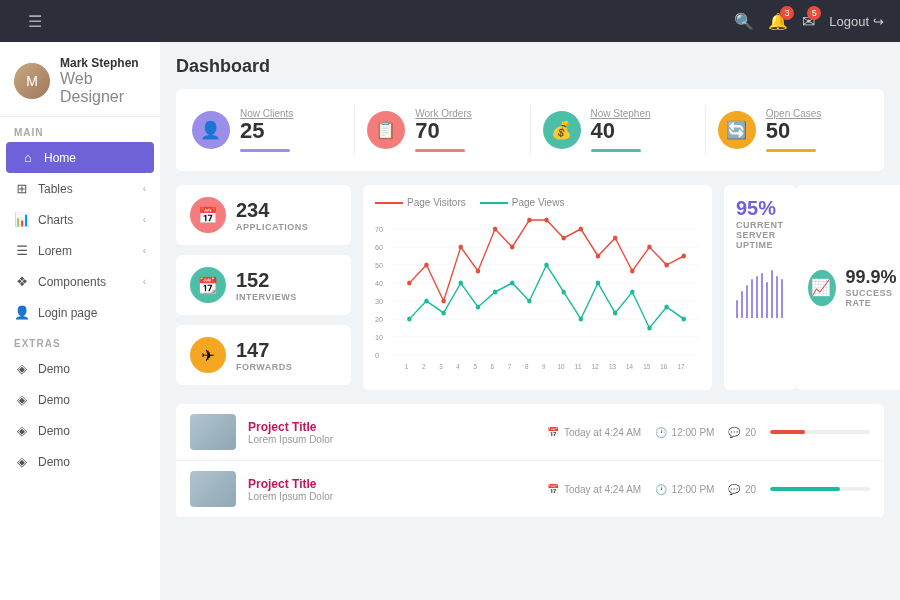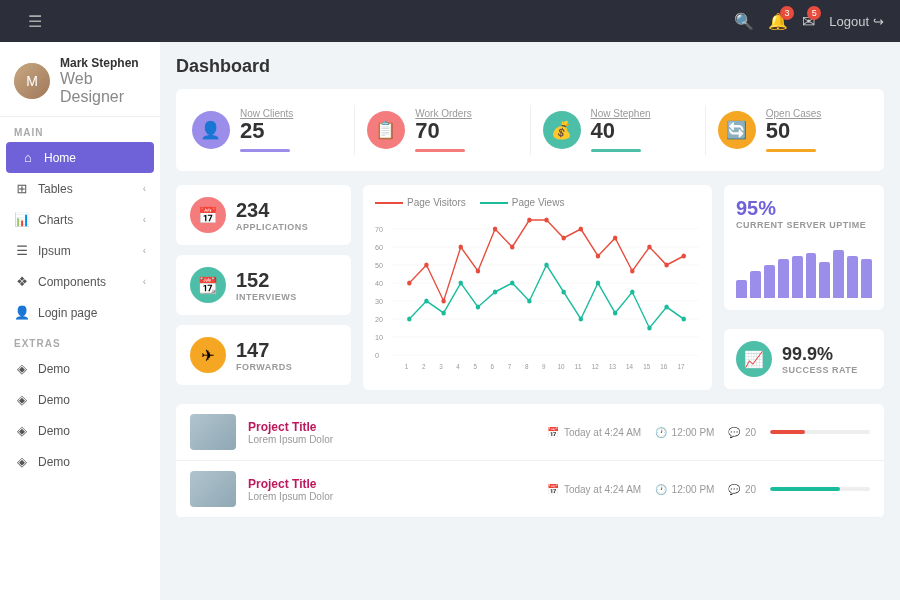--- a/index.html
+++ b/index.html
@@ -84,21 +84,21 @@
     .chart-card { background: #fff; border-radius: 6px; padding: 12px; flex: 1; }
     .chart-legend { display: flex; gap: 14px; margin-bottom: 6px; font-size: 10px; color: #888; }
     .legend-dot { display: inline-block; width: 28px; height: 2px; margin-right: 4px; vertical-align: middle; }
     .legend-dot.red { background: #e74c3c; }
     .legend-dot.green { background: #1abc9c; }
 
     
     .chart-svg { width: 100%; height: 160px; }
 
     
-    .server-stats { width: 160px; flex-shrink: 0; display: flex; flex-direction: column; gap: 19px; }
+    .server-stats { width: 160px; flex-shrink: 0; display: flex; gap: 0; }
     .server-card { background: #fff; border-radius: 6px; padding: 12px; }
     .server-card .pct { font-size: 20px; font-weight: 700; color: #6f62d9; }
     .server-card .desc { font-size: 9px; color: #999; letter-spacing: 0.5px; font-weight: 600; }
     .bar-chart-mini { display: flex; gap: 3px; align-items: flex-end; height: 60px; margin-top: 8px; }
     .bar-mini { background: #9b8dea; border-radius: 2px 2px 0 0; flex: 1; }
     .success-card { background: #fff; border-radius: 6px; padding: 12px; display: flex; align-items: center; gap: 10px; }
     .success-icon { width: 36px; height: 36px; border-radius: 50%; background: #4dbfa8; display: flex; align-items: center; justify-content: center; font-size: 16px; color: #fff; }
     .success-body .pct { font-size: 18px; font-weight: 700; color: #333; }
     .success-body .desc { font-size: 9px; color: #999; letter-spacing: 0.5px; font-weight: 600; }
 
@@ -158,21 +158,21 @@
       <span>Tables</span>
       <span class="chevron">‹</span>
     </div>
     <div class="sidebar-item">
       <span class="s-icon">📊</span>
       <span>Charts</span>
       <span class="chevron">‹</span>
     </div>
     <div class="sidebar-item">
       <span class="s-icon">☰</span>
-      <span>Ipsum</span>
+      <span>Lorem</span>
       <span class="chevron">‹</span>
     </div>
     <div class="sidebar-item">
       <span class="s-icon">❖</span>
       <span>Components</span>
       <span class="chevron">‹</span>
     </div>
     <div class="sidebar-item">
       <span class="s-icon">👤</span>
       <span>Login page</span>

